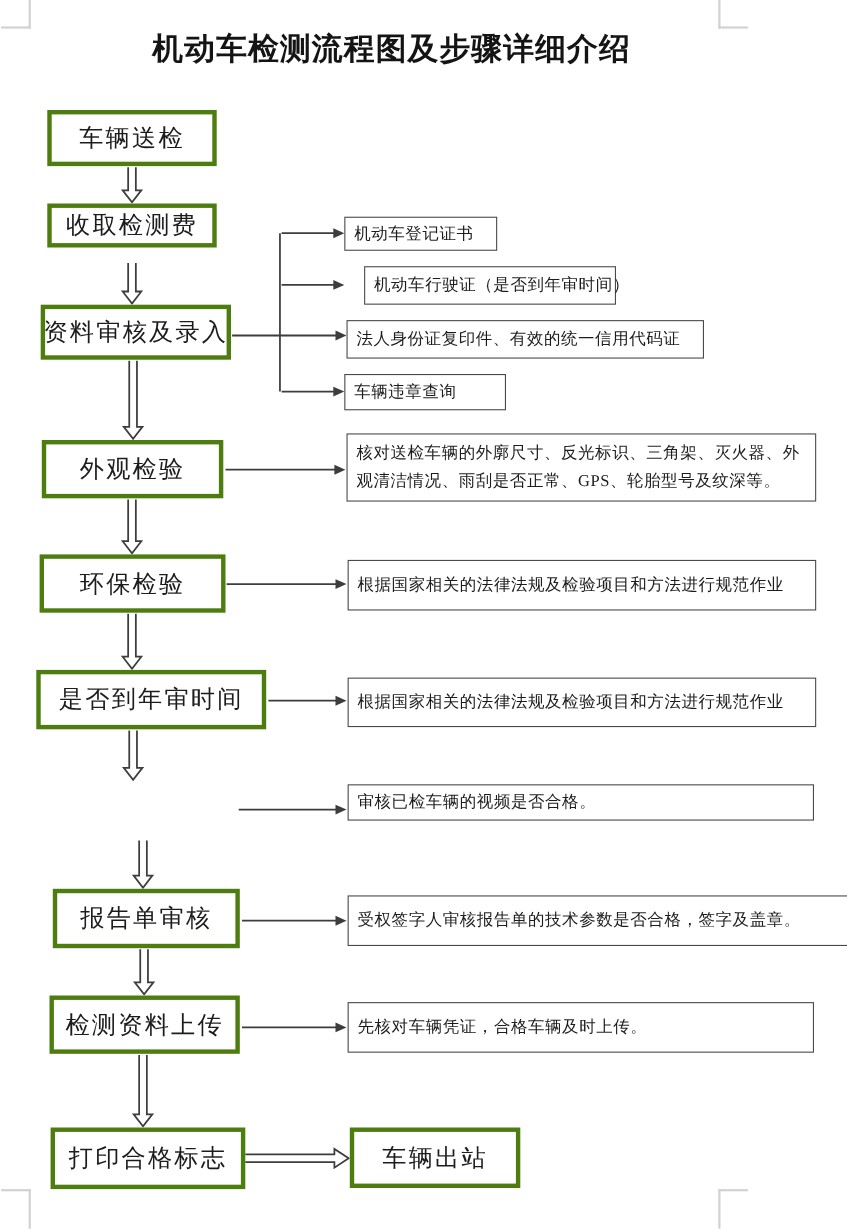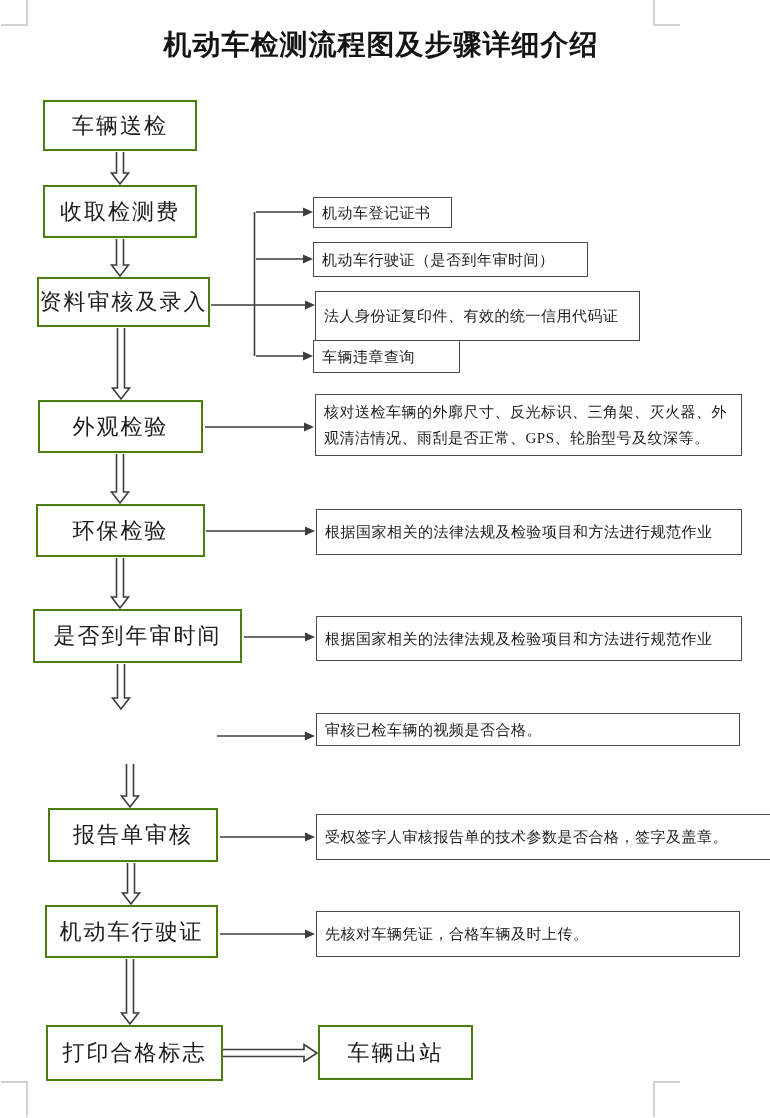--- a/index.html
+++ b/index.html
@@ -9,25 +9,24 @@
     background:#ffffff;
     overflow:hidden;
     font-family:"Liberation Serif","DejaVu Serif",serif;
     color:#1c1c1c;
   }
   .title{
     position:absolute;top:26px;left:0;width:712px;
     margin:0;text-align:center;
     font-size:28px;font-weight:bold;letter-spacing:1px;
     color:#141414;
-    padding-left:25px;
   }
   .box{
     position:absolute;
-    border:2px solid #4d7c0f;
+    border:4px solid #4d7c0f;
     background:#ffffff;
     display:flex;align-items:center;justify-content:center;
     box-sizing:border-box;
     font-size:22px;
     letter-spacing:2px;
     white-space:nowrap;
     z-index:2;
   }
   .sidebox{
     position:absolute;
@@ -55,33 +54,33 @@
 <div class="page">
 
   <div class="corner tl"></div>
   <div class="corner tr"></div>
   <div class="corner bl"></div>
   <div class="corner br"></div>
 
   <h1 class="title">机动车检测流程图及步骤详细介绍</h1>
 
   <div class="box" style="left:43px;top:100px;width:154px;height:51px">车辆送检</div>
-  <div class="box" style="left:43px;top:185px;width:154px;height:53px">收取检测费</div>
+  <div class="box" style="left:43px;top:185px;width:154px;height:40px">收取检测费</div>
   <div class="box" style="left:37px;top:277px;width:173px;height:50px">资料审核及录入</div>
   <div class="box" style="left:36px;top:504px;width:169px;height:53px">环保检验</div>
   <div class="box" style="left:38px;top:400px;width:165px;height:53px">外观检验</div>
   <div class="box" style="left:33px;top:609px;width:209px;height:54px">是否到年审时间</div>
   <div class="box" style="left:48px;top:808px;width:170px;height:54px">报告单审核</div>
-  <div class="box" style="left:45px;top:905px;width:173px;height:53px">机动车行驶证</div>
+  <div class="box" style="left:45px;top:905px;width:173px;height:53px">检测资料上传</div>
   <div class="box" style="left:46px;top:1025px;width:177px;height:56px">打印合格标志</div>
   <div class="box" style="left:318px;top:1025px;width:155px;height:55px">车辆出站</div>
 
   <div class="sidebox nowrap" style="left:313px;top:197px;width:139px;height:31px">机动车登记证书</div>
-  <div class="sidebox nowrap" style="left:313px;top:242px;width:275px;height:35px">机动车行驶证（是否到年审时间）</div>
-  <div class="sidebox nowrap" style="left:315px;top:291px;width:325px;height:50px">法人身份证复印件、有效的统一信用代码证</div>
+  <div class="sidebox nowrap" style="left:331px;top:242px;width:229px;height:35px">机动车行驶证（是否到年审时间）</div>
+  <div class="sidebox nowrap" style="left:315px;top:291px;width:325px;height:35px">法人身份证复印件、有效的统一信用代码证</div>
   <div class="sidebox nowrap" style="left:313px;top:340px;width:147px;height:33px">车辆违章查询</div>
   <div class="sidebox" style="left:315px;top:394px;width:427px;height:62px">核对送检车辆的外廓尺寸、反光标识、三角架、灭火器、外观清洁情况、雨刮是否正常、GPS、轮胎型号及纹深等。</div>
   <div class="sidebox nowrap" style="left:316px;top:509px;width:426px;height:46px">根据国家相关的法律法规及检验项目和方法进行规范作业</div>
   <div class="sidebox nowrap" style="left:316px;top:616px;width:426px;height:45px">根据国家相关的法律法规及检验项目和方法进行规范作业</div>
   <div class="sidebox nowrap" style="left:316px;top:713px;width:424px;height:33px">审核已检车辆的视频是否合格。</div>
   <div class="sidebox nowrap" style="left:316px;top:814px;width:499px;height:46px">受权签字人审核报告单的技术参数是否合格，签字及盖章。</div>
   <div class="sidebox nowrap" style="left:316px;top:911px;width:424px;height:46px">先核对车辆凭证，合格车辆及时上传。</div>
 
   <svg class="connectors" width="770" height="1118" viewBox="0 0 770 1118">
     <g stroke="#3d3d3d" stroke-width="1.6" fill="#ffffff">

